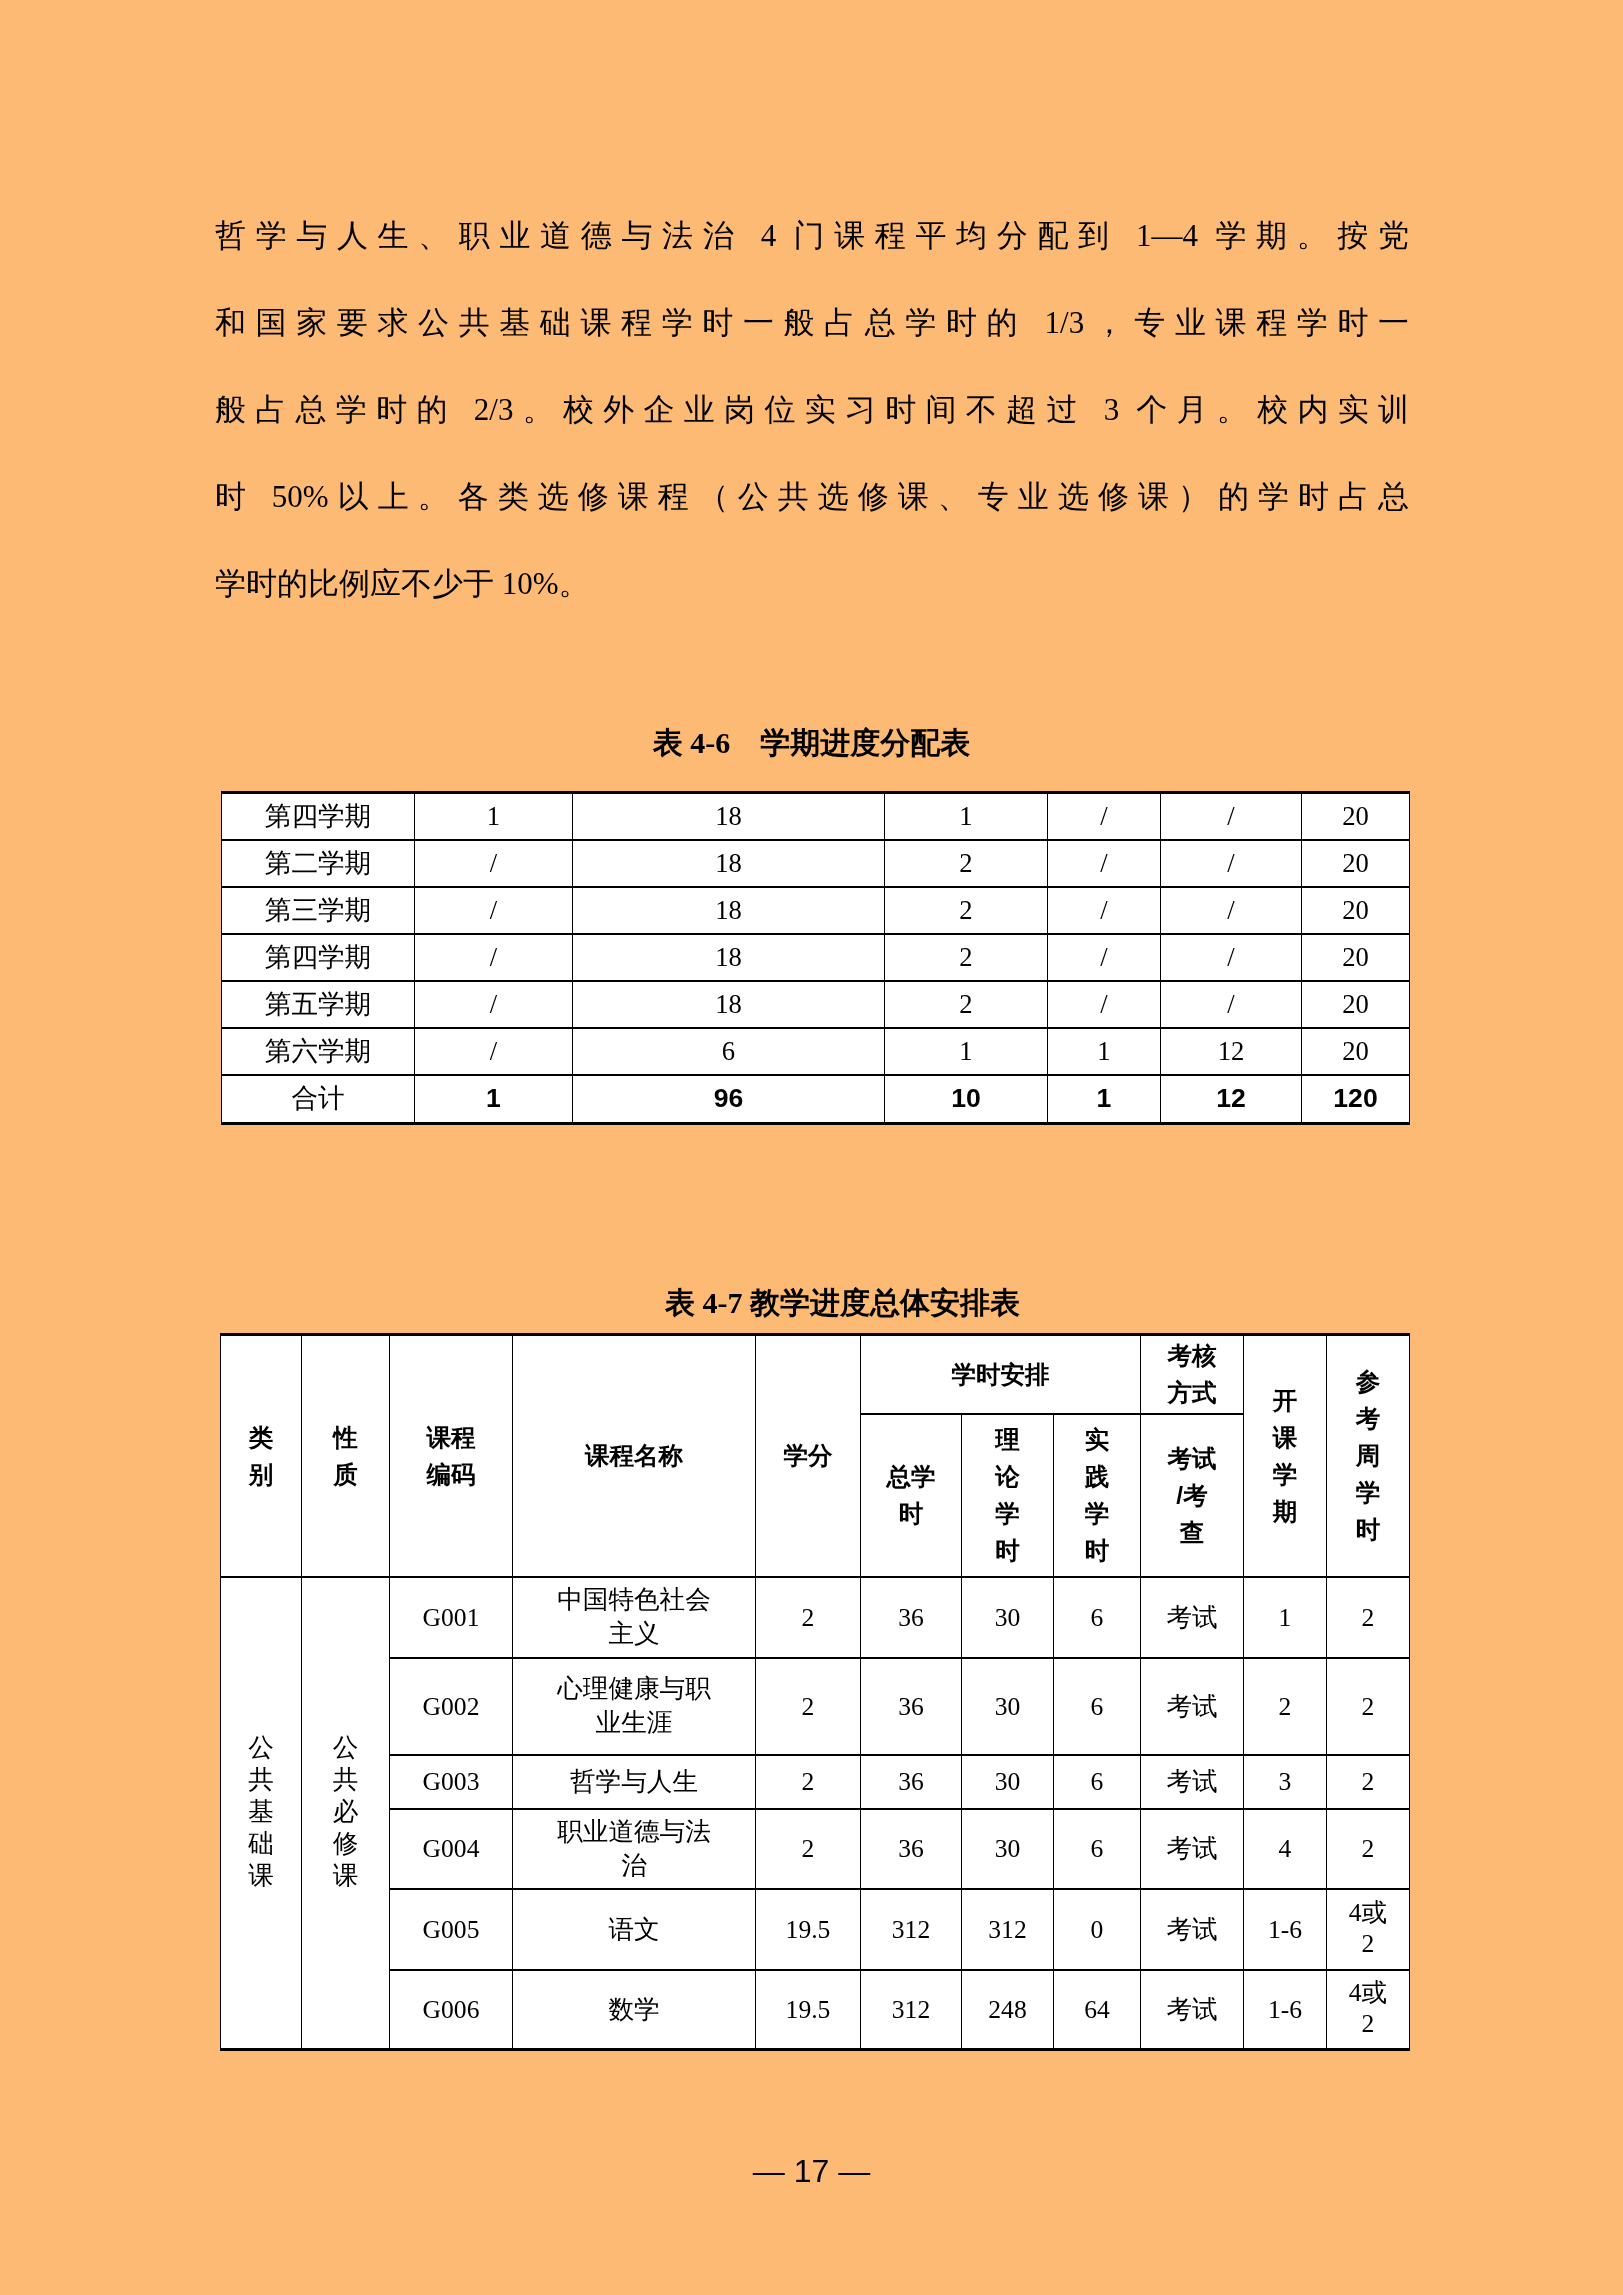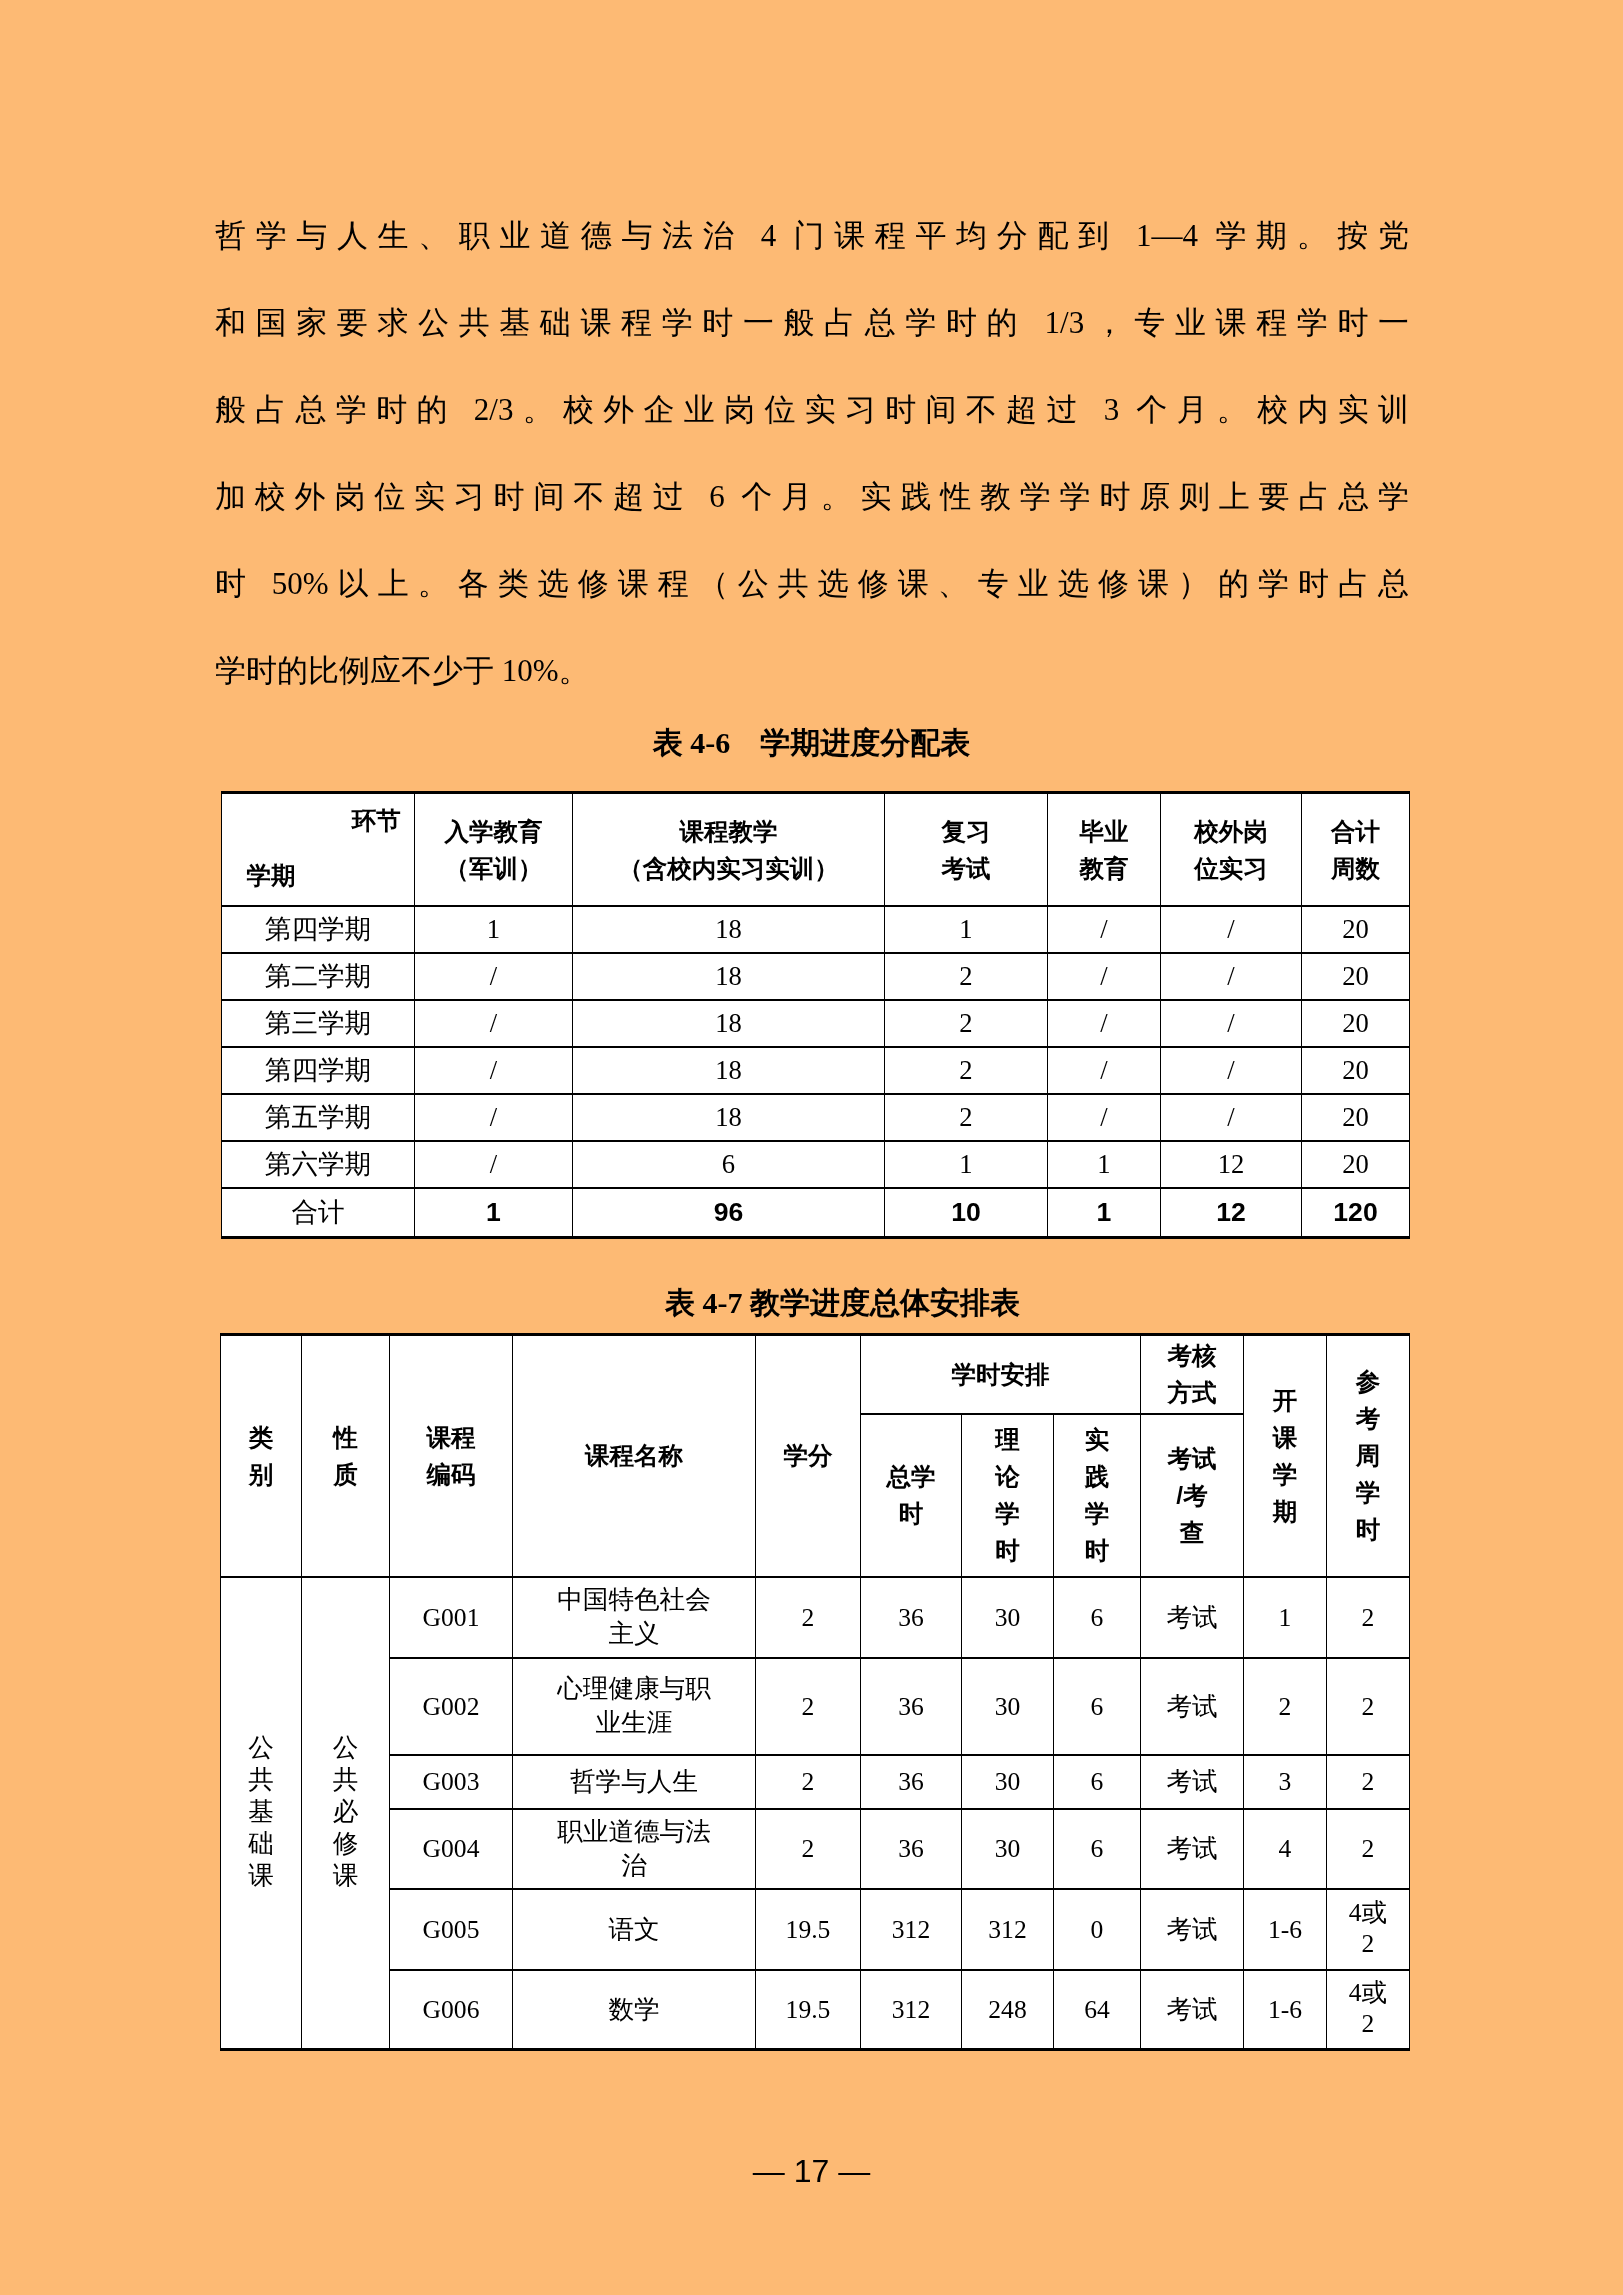--- a/index.html
+++ b/index.html
@@ -76,56 +76,37 @@
 </style>
 </head>
 <body>
 
 <div class="page">
 
   <div class="para">
     <div class="line">哲学与人生、职业道德与法治 4 门课程平均分配到 1—4 学期。按党</div>
     <div class="line">和国家要求公共基础课程学时一般占总学时的 1/3，专业课程学时一</div>
     <div class="line">般占总学时的 2/3。校外企业岗位实习时间不超过 3 个月。校内实训</div>
-    <div class="line">加校外岗位实习时间不超过 6 个月。实践性教学学时原则上要占总学</div>
     <div class="line">时 50%以上。各类选修课程（公共选修课、专业选修课）的学时占总</div>
     <div class="line short">学时的比例应不少于 10%。</div>
   </div>
 
   <div class="caption cap46">表 4-6　学期进度分配表</div>
 
   <table class="t46">
     <colgroup>
       <col style="width:193px">
         <col style="width:158px">
         <col style="width:312px">
       <col style="width:163px">
         <col style="width:113px">
         <col style="width:141px">
         <col style="width:108px">
     </colgroup>
     <tbody>
-        <tr style="height:105px">
-      <th class="corner">
-        <span class="tr-lab">环节</span>
-        <span class="bl-lab">学期</span>
-      </th>
-      <th>入学教育
-（军训）</th>
-      <th>课程教学
-（含校内实习实训）</th>
-      <th>复习
-考试</th>
-      <th>毕业
-教育</th>
-      <th>校外岗
-位实习</th>
-      <th>合计
-周数</th>
-    </tr>
     <tr style="height:47px">
       <td>第四学期</td>
       <td>1</td>
       <td>18</td>
       <td>1</td>
       <td>/</td>
       <td>/</td>
       <td>20</td>
     </tr>
     <tr style="height:47px">

